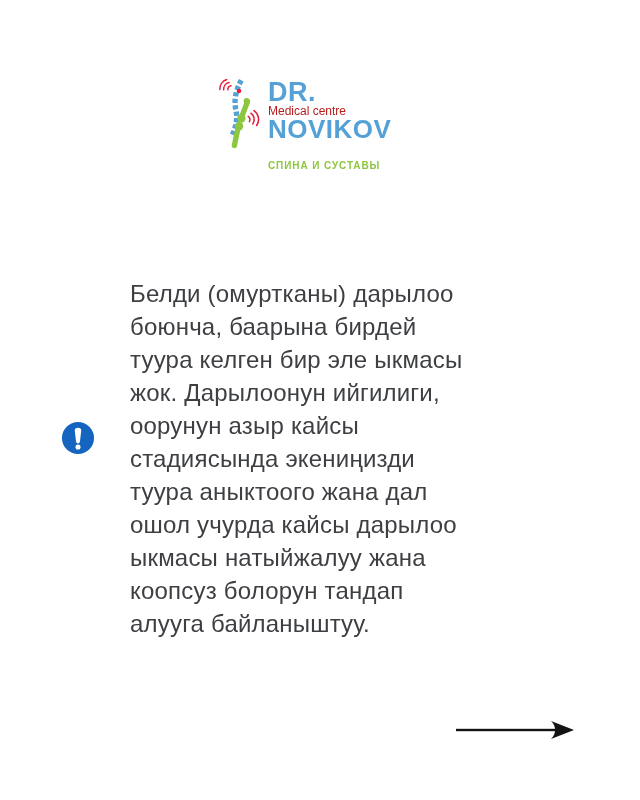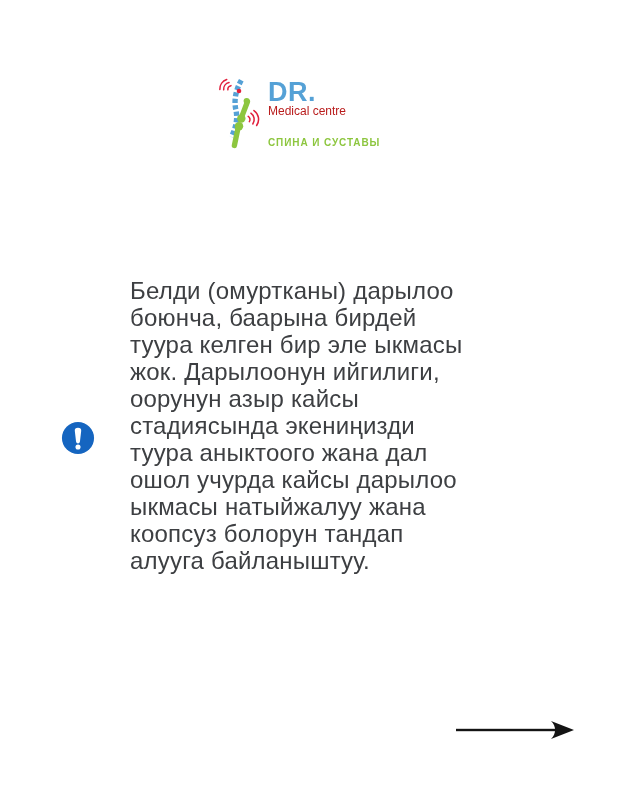--- a/index.html
+++ b/index.html
@@ -25,21 +25,21 @@
     position: absolute; left: 62px; top: 204px; margin: 0;
     font-size: 30px; font-weight: bold; color: #72a3c7;
     letter-spacing: 1px; line-height: 36px;
   }
 
   
   .note-icon { position: absolute; left: 61px; top: 421px; width: 34px; height: 34px; }
   .note-text {
     position: absolute; left: 130px; top: 277px; margin: 0;
     width: 420px;
-    font-size: 24px; line-height: 27px; color: #3d3f42;
+    font-size: 24px; line-height: 33px; color: #3d3f42;
     letter-spacing: 0.2px;
     white-space: pre-line;
   }
 
   
   .arrow { position: absolute; left: 456px; top: 720px; width: 118px; height: 20px; }
 </style>
 </head>
 <body>
 
@@ -62,20 +62,21 @@
       <circle cx="30" cy="66" r="5.5" fill="#8dc63f" style="fill: rgb(141, 198, 63);"></circle>
       <line x1="29" y1="67" x2="24" y2="91" stroke="#8dc63f" stroke-width="7" stroke-linecap="round" style="stroke: rgb(141, 198, 63);"></line>
 
       <path d="M45.5,49 A10,10 0 0,1 48,63" stroke="#e11f3c" stroke-width="2" stroke-linecap="round" fill="none" style="stroke: rgb(225, 31, 60);"></path>
       <path d="M49.5,45.5 A14,14 0 0,1 53,65" stroke="#e11f3c" stroke-width="2" stroke-linecap="round" fill="none" style="stroke: rgb(225, 31, 60);"></path>
       <path d="M42,53 A5,5 0 0,1 43.5,60" stroke="#e11f3c" stroke-width="2" stroke-linecap="round" fill="none" style="stroke: rgb(225, 31, 60);"></path>
     </svg>
     <div class="logo-text">
       <div class="logo-dr" style="color: rgb(85, 161, 214);">DR.</div>
       <div class="logo-sub" style="color: #b91c1c;">Medical centre</div>
+      <div class="logo-name" style="color: rgb(85, 161, 214);">NOVIKOV</div>
       <div class="logo-tag" style="color: rgb(141, 198, 63);">СПИНА И СУСТАВЫ</div>
     </div>
   </div>
 
 
   <svg class="note-icon" viewBox="0 0 36 36" xmlns="http://www.w3.org/2000/svg">
     <circle cx="18" cy="18" r="17" fill="#1565c0" style="fill: rgb(21, 101, 192);"></circle>
     <path d="M18,7.2 C15.6,7.2 14.4,8.4 14.6,10.3 L15.9,21.4 C16.05,22.9 16.85,23.7 18,23.7 C19.15,23.7 19.95,22.9 20.1,21.4 L21.4,10.3 C21.6,8.4 20.4,7.2 18,7.2 Z" fill="#ffffff"></path>
     <circle cx="18" cy="27.6" r="2.7" fill="#ffffff"></circle>
   </svg>

